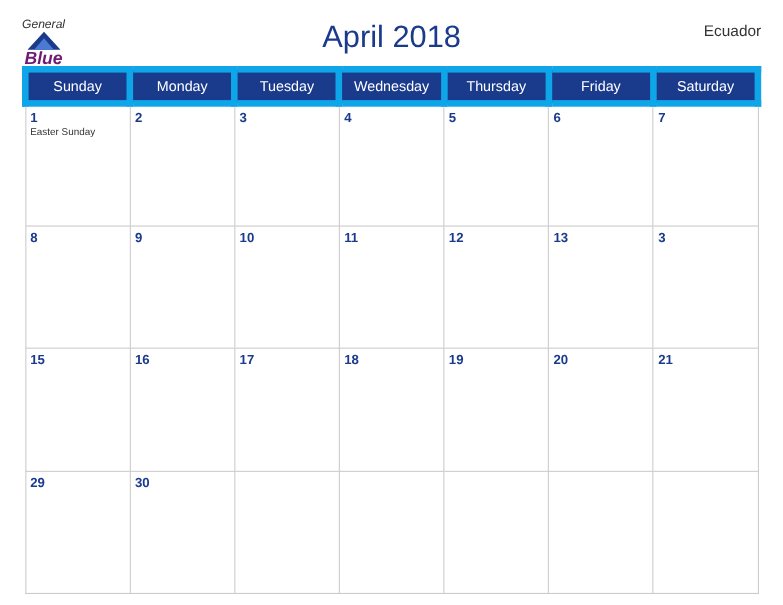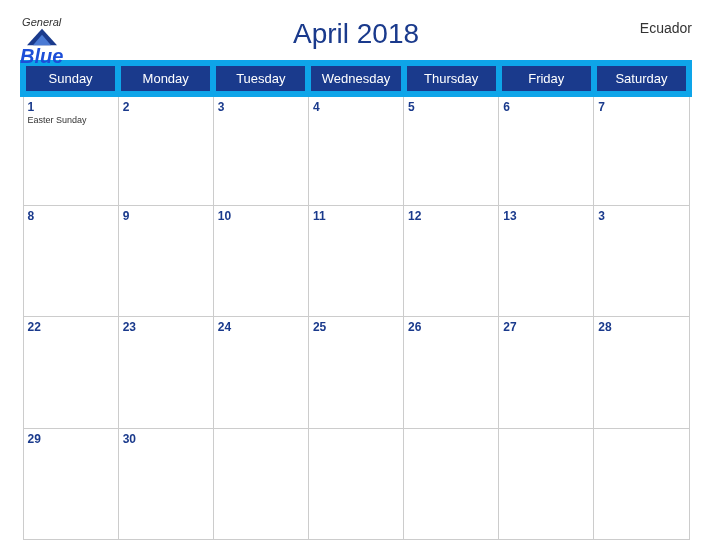--- a/index.html
+++ b/index.html
@@ -33,22 +33,22 @@
       font-style: italic;
     }
 
     .logo-text-general {
       font-size: 11px;
       color: #333;
       font-weight: normal;
     }
 
     .logo-text-blue {
-      font-size: 20px;
-      color: #1d4ed8;
+      font-size: 16px;
+      color: #701a75;
       font-weight: bold;
       line-height: 1;
     }
 
     .logo-icon {
       width: 30px;
       height: 18px;
       position: relative;
     }
 
@@ -183,39 +183,39 @@
         </td>
         <td>
           <span class="day-number">13</span>
         </td>
         <td>
           <span class="day-number">3</span>
         </td>
       </tr>
       <tr>
         <td>
-          <span class="day-number">22</span>
-        </td>
-        <td>
-          <span class="day-number">23</span>
-        </td>
-        <td>
-          <span class="day-number">24</span>
-        </td>
-        <td>
-          <span class="day-number">25</span>
-        </td>
-        <td>
-          <span class="day-number">26</span>
-        </td>
-        <td>
-          <span class="day-number">27</span>
-        </td>
-        <td>
-          <span class="day-number">28</span>
+          <span class="day-number">15</span>
+        </td>
+        <td>
+          <span class="day-number">16</span>
+        </td>
+        <td>
+          <span class="day-number">17</span>
+        </td>
+        <td>
+          <span class="day-number">18</span>
+        </td>
+        <td>
+          <span class="day-number">19</span>
+        </td>
+        <td>
+          <span class="day-number">20</span>
+        </td>
+        <td>
+          <span class="day-number">21</span>
         </td>
       </tr>
       <tr>
         <td>
           <span class="day-number">29</span>
         </td>
         <td>
           <span class="day-number">30</span>
         </td>
         <td class="empty-cell"></td>

